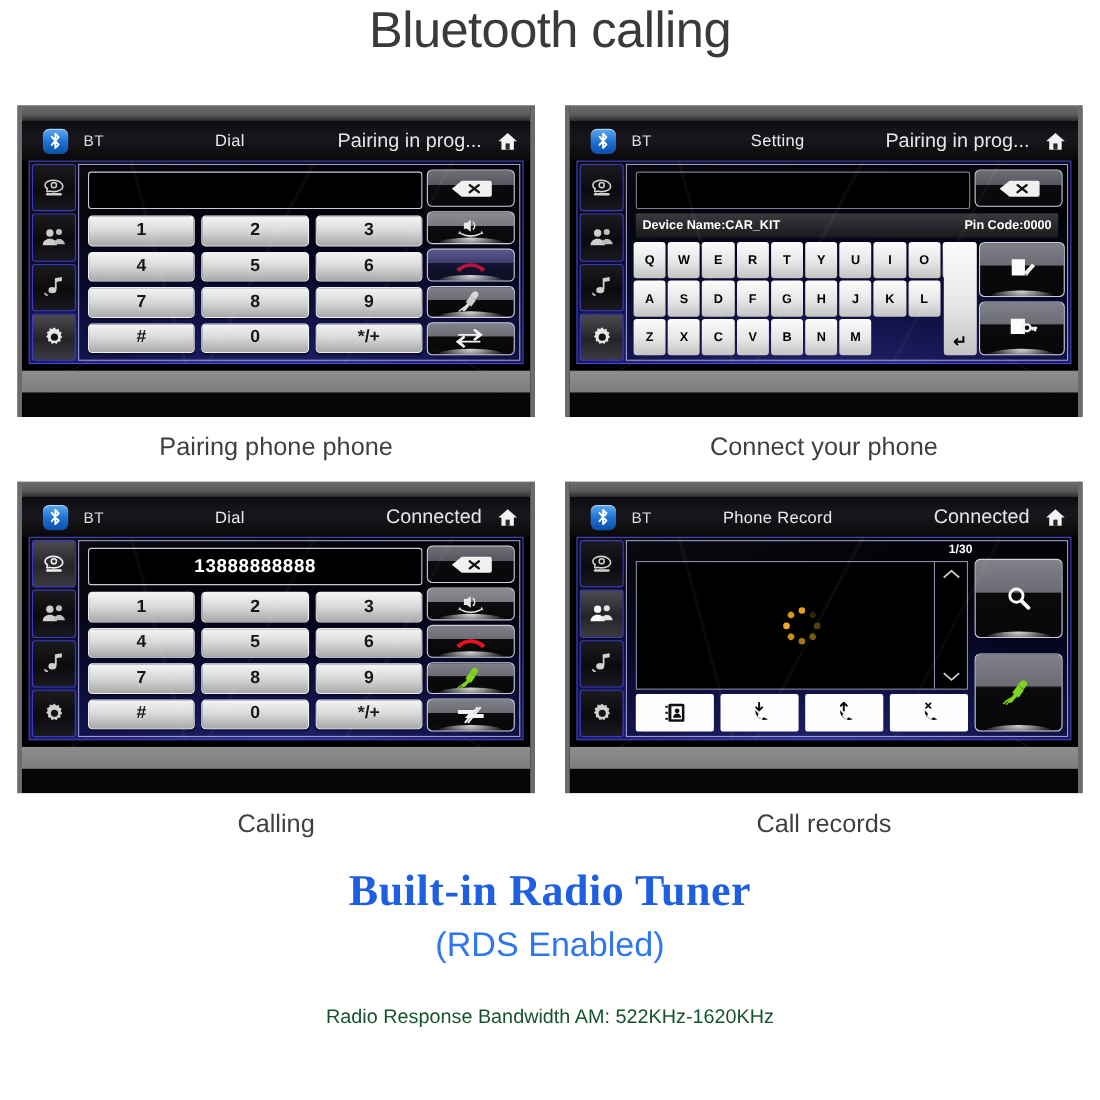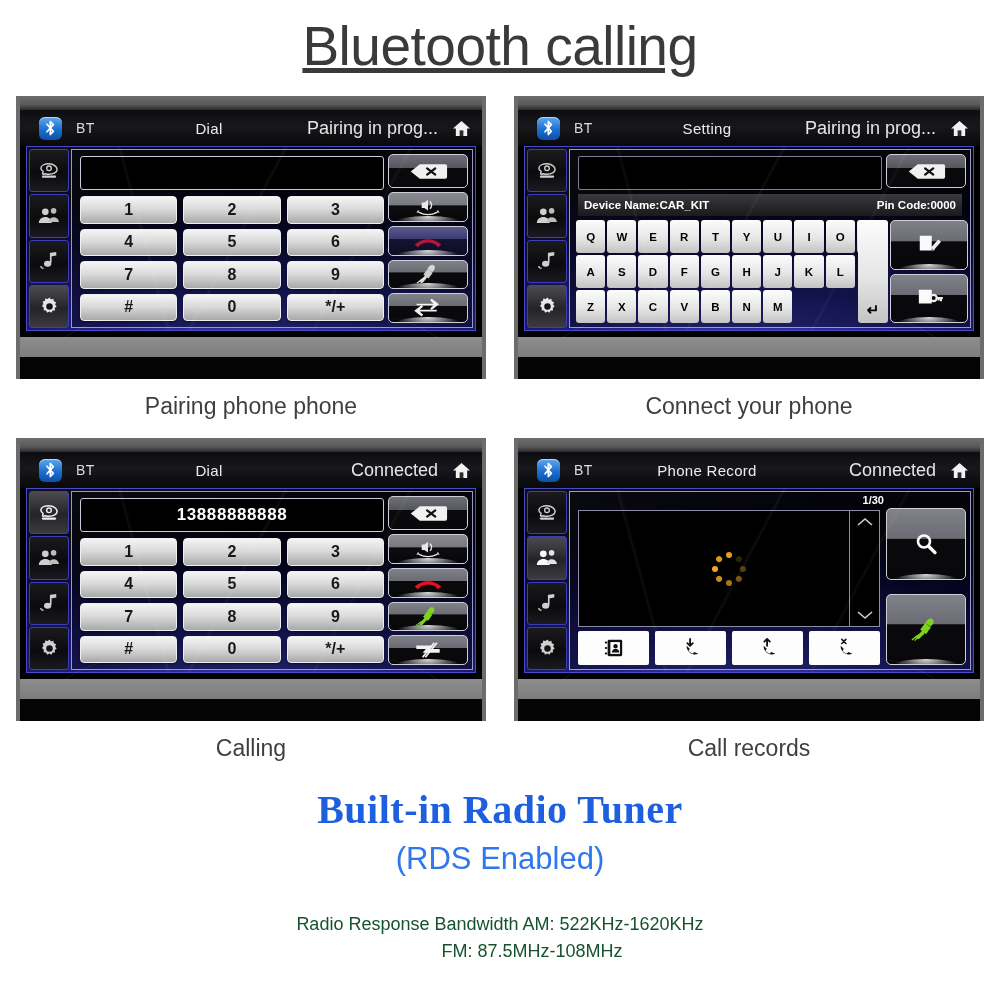--- a/index.html
+++ b/index.html
@@ -7,27 +7,25 @@
     width: 1000px; height: 1000px;
     background: #ffffff;
     font-family: "Liberation Sans", sans-serif;
     position: relative;
     overflow: hidden;
   }
 
   
   .page-title {
     text-align: center;
-    font-size: 55px;
+    font-size: 46px;
     font-weight: 400;
     color: #3a3a3a;
     letter-spacing: -0.5px;
-    padding-top: 14px;
     font-family: "Liberation Sans", sans-serif;
-    text-decoration: underline;
   }
 
   
   .panel-grid {
     position: absolute;
     top: 96px; left: 0;
     width: 1000px;
   }
   .panel-row { display: flex; justify-content: space-between; padding: 0 16px; }
   .panel-cell { width: 470px; }
@@ -805,15 +803,14 @@
       <div class="caption">Call records</div>
     </div>
   </div>
 </div>
 
 <div class="promo">
   <div class="promo-title">Built-in Radio Tuner</div>
   <div class="promo-sub">(RDS Enabled)</div>
   <div class="promo-spec">
     <span>Radio Response Bandwidth AM: 522KHz-1620KHz</span>
-    <span class="l2">FM: 87.5MHz-108MHz</span>
   </div>
 </div>
 
 </body></html>

